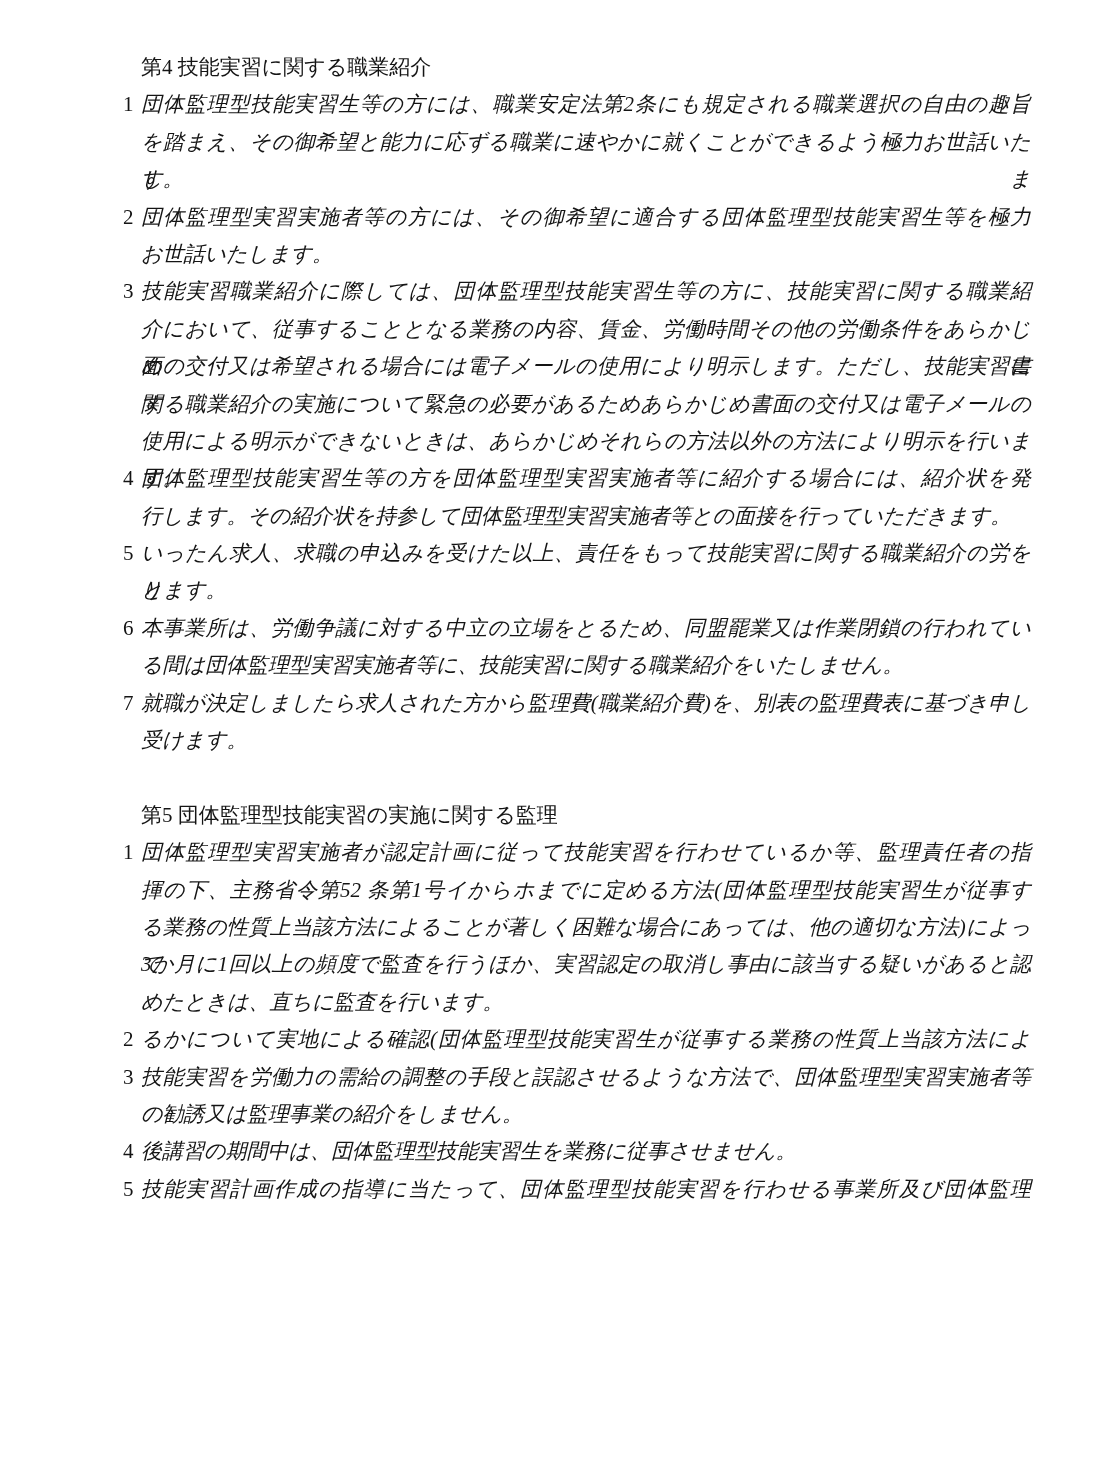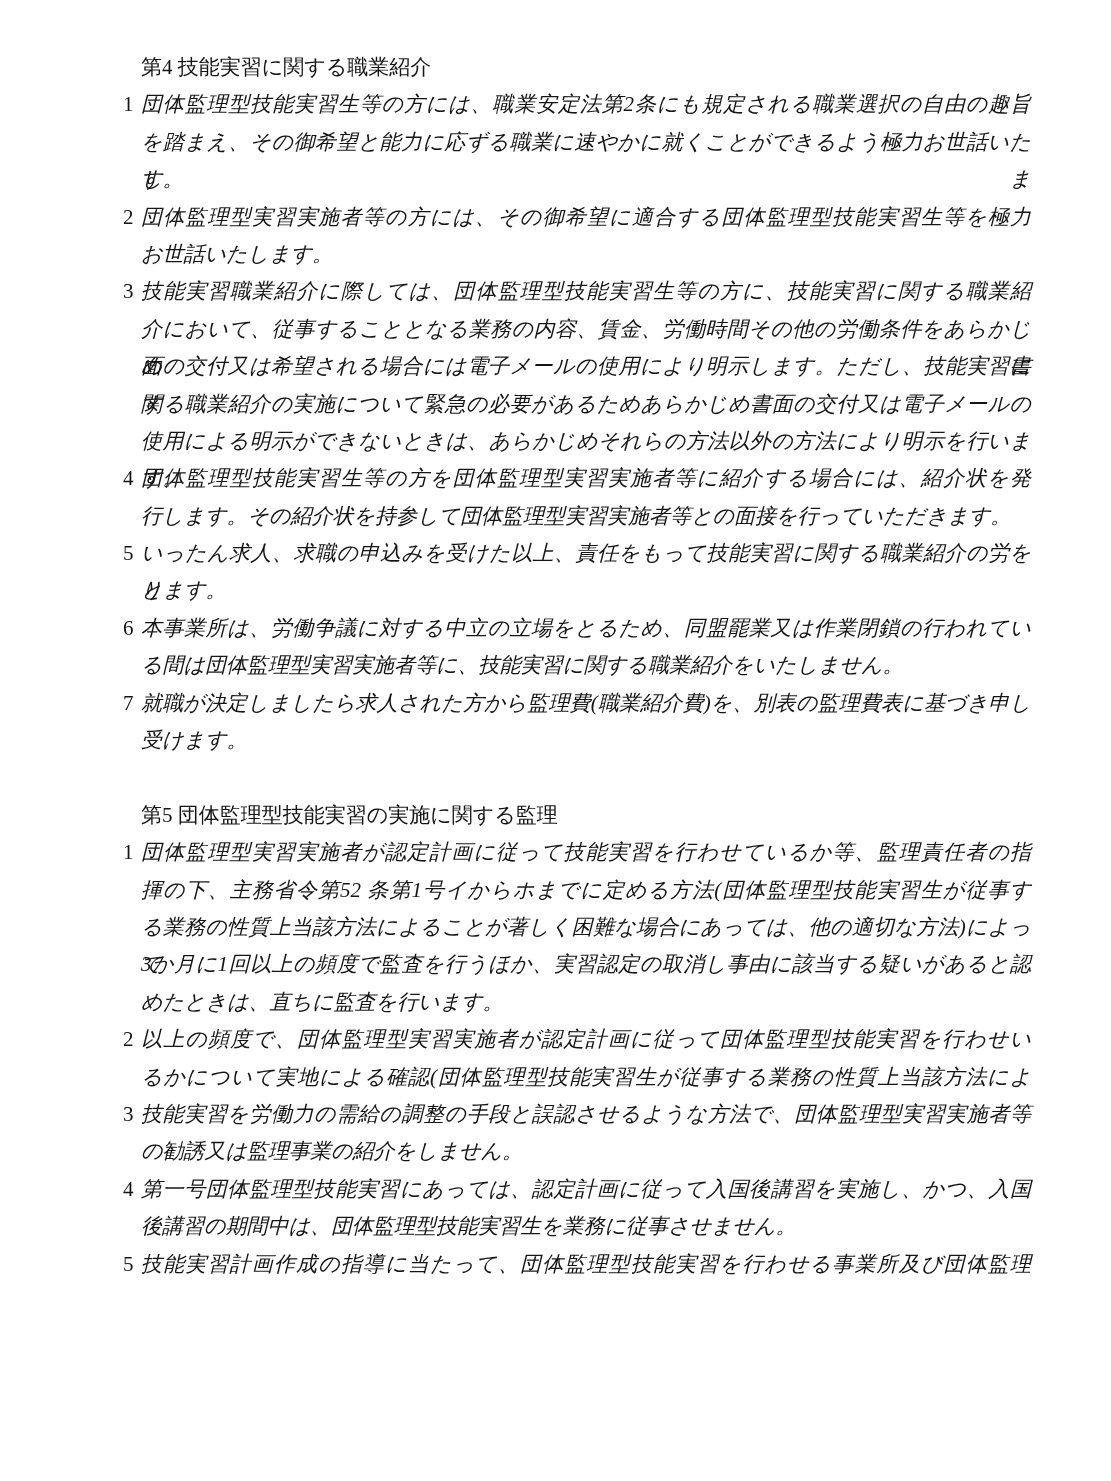--- a/index.html
+++ b/index.html
@@ -101,35 +101,33 @@
           <div class="line line-box">団体監理型実習実施者が認定計画に従って技能実習を行わせているか等、監理責任者の指</div>
           <div class="line line-box">揮の下、主務省令第52 条第1号イからホまでに定める方法(団体監理型技能実習生が従事す</div>
           <div class="line line-box">る業務の性質上当該方法によることが著しく困難な場合にあっては、他の適切な方法)によって</div>
           <div class="line line-box">3か月に1回以上の頻度で監査を行うほか、実習認定の取消し事由に該当する疑いがあると認</div>
           <div class="line line-box para-end">めたときは、直ちに監査を行います。</div>
         </div>
       </div>
       <div class="item">
         <div class="num line-box">2</div>
         <div class="item-body">
-          <div class="line line-box">以上の頻度で、団体監理型実習実施者が認定計画に従って団体監理型技能実習を行わせい</div>
           <div class="line line-box">るかについて実地による確認(団体監理型技能実習生が従事する業務の性質上当該方法によ</div>
         </div>
       </div>
       <div class="item">
         <div class="num line-box">3</div>
         <div class="item-body">
           <div class="line line-box">技能実習を労働力の需給の調整の手段と誤認させるような方法で、団体監理型実習実施者等</div>
           <div class="line line-box para-end">の勧誘又は監理事業の紹介をしません。</div>
         </div>
       </div>
       <div class="item">
         <div class="num line-box">4</div>
         <div class="item-body">
-          <div class="line line-box">第一号団体監理型技能実習にあっては、認定計画に従って入国後講習を実施し、かつ、入国</div>
           <div class="line line-box para-end">後講習の期間中は、団体監理型技能実習生を業務に従事させません。</div>
         </div>
       </div>
       <div class="item">
         <div class="num line-box">5</div>
         <div class="item-body">
           <div class="line line-box">技能実習計画作成の指導に当たって、団体監理型技能実習を行わせる事業所及び団体監理</div>
         </div>
       </div>
     </div>

